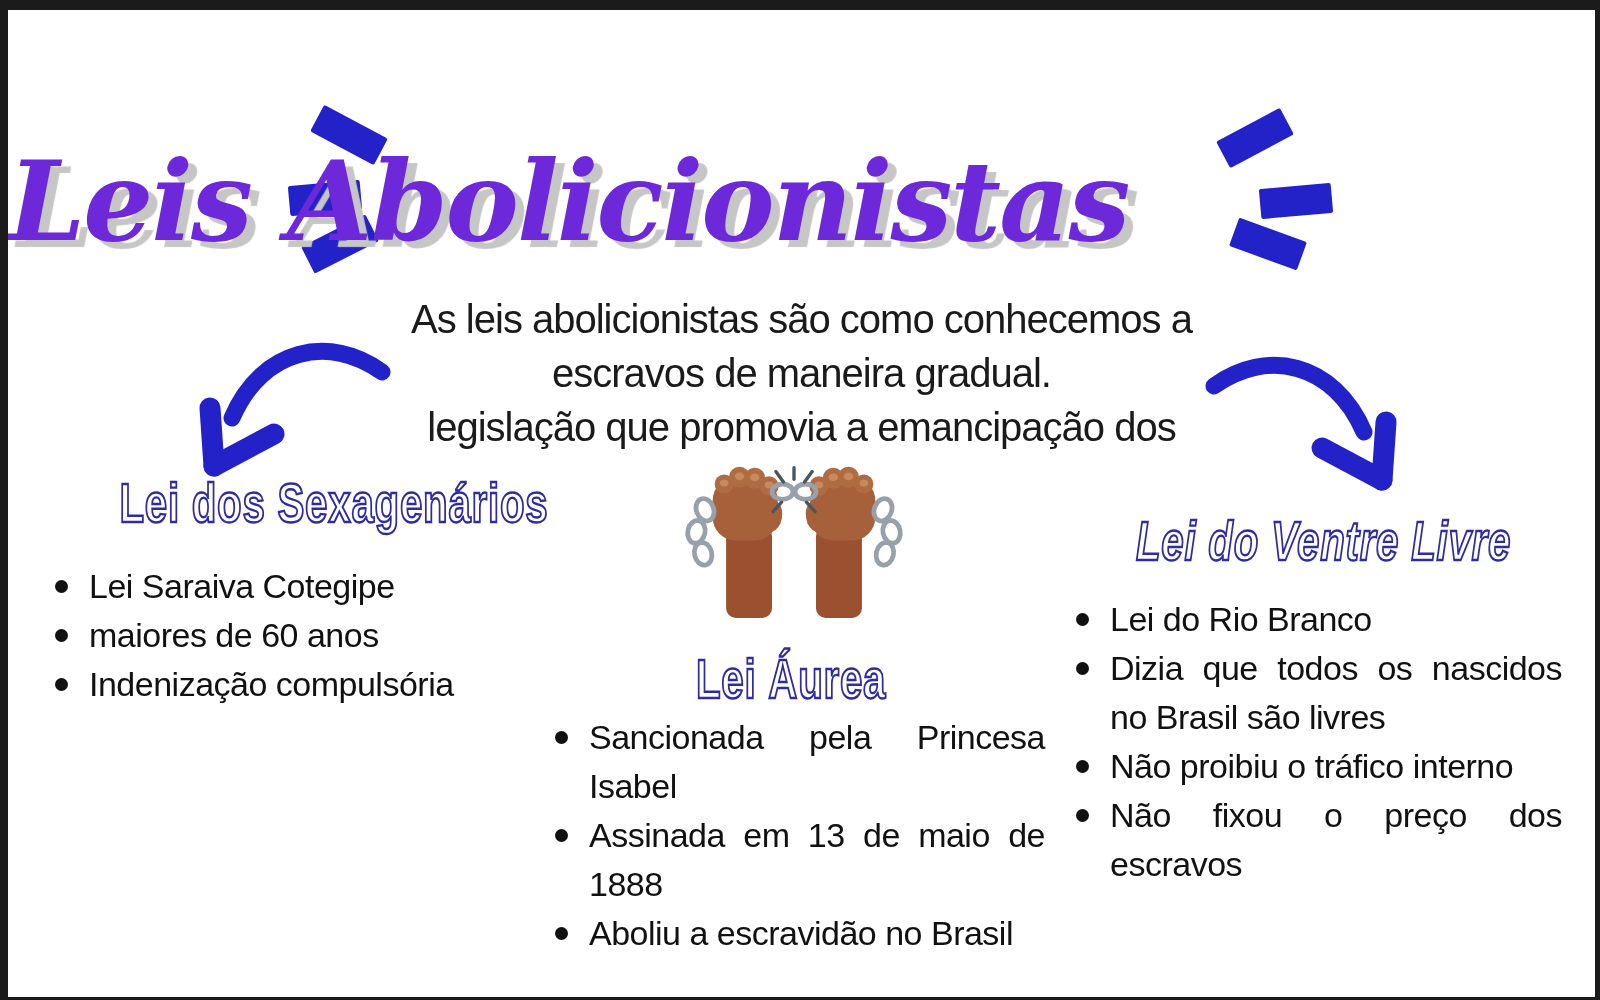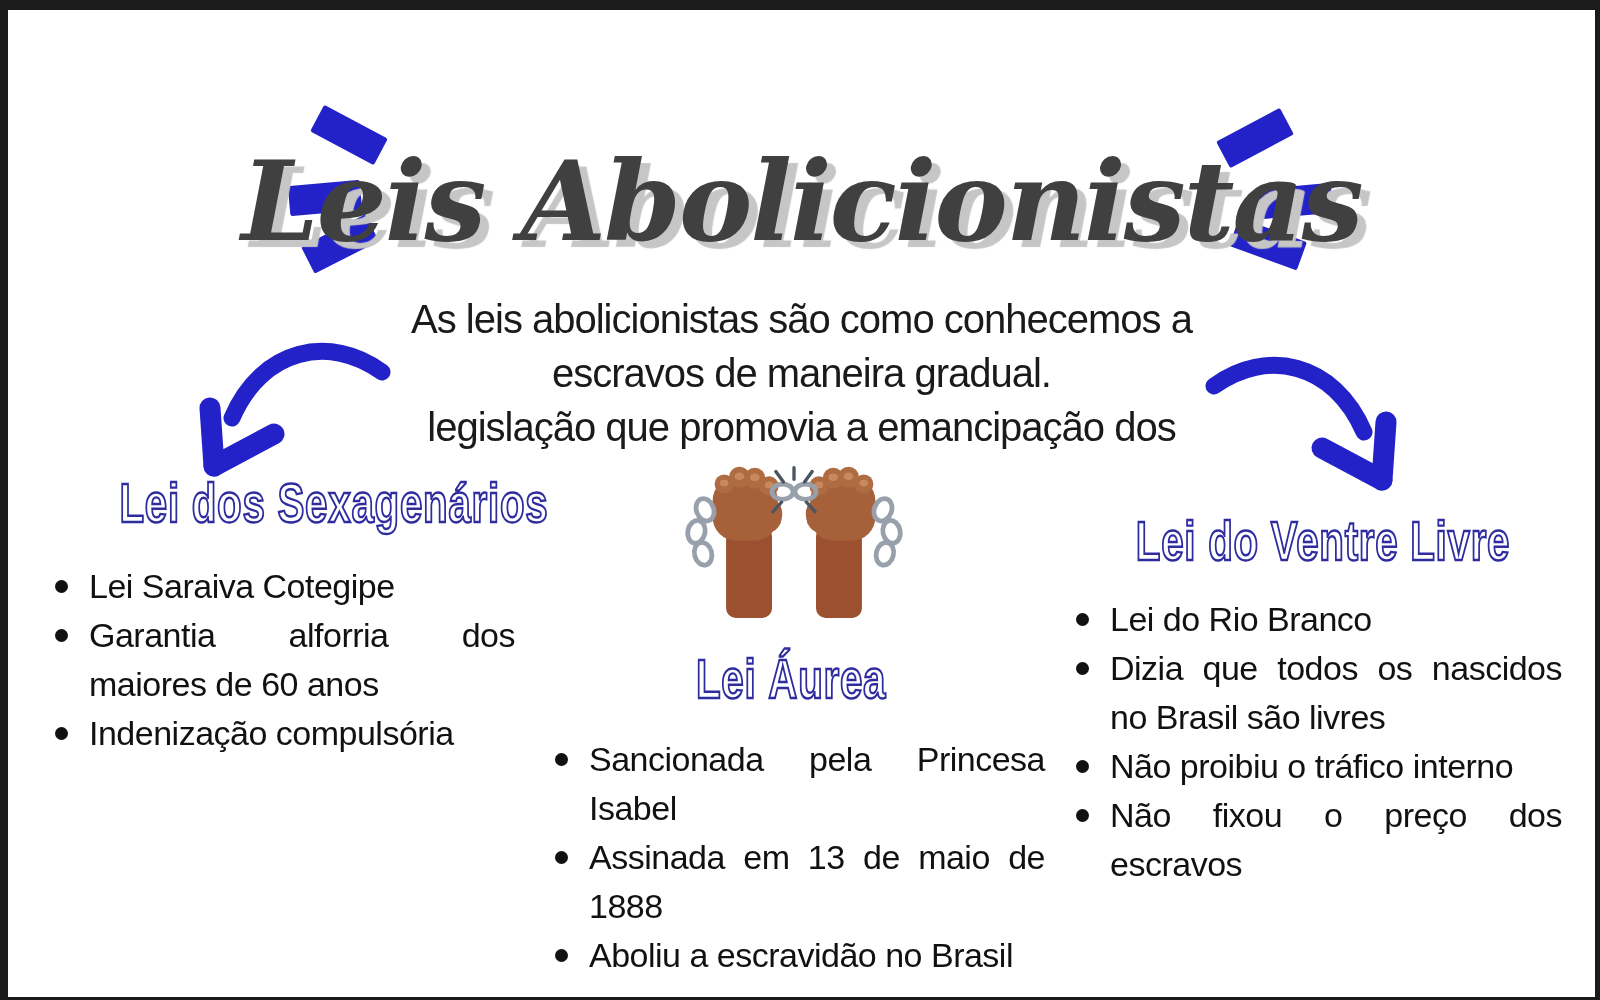--- a/index.html
+++ b/index.html
@@ -3,23 +3,23 @@
 <meta charset="utf-8">
 <style>
   html,body{margin:0;padding:0;background:#555;}
   .canvas{
     position:relative;width:1600px;height:1000px;background:#fff;
     box-sizing:border-box;border:solid #1b1b1b;border-width:10px 5px 3px 8px;
     overflow:hidden;font-family:"Liberation Sans",sans-serif;color:#141414;
   }
   
   .main-title{
-    position:absolute;left:0;top:112px;width:100%;text-align:center;
+    position:absolute;left:0;top:112px;width:100%;
     font-family:"DejaVu Serif",serif;font-style:italic;font-weight:700;
-    font-size:110px;line-height:160px;color:#404040;
+    font-size:110px;line-height:160px;color:#6d28d9;
     text-shadow:9px 7px 1px #c6c6c6;letter-spacing:-2px;
   }
   
   .dash{position:absolute;width:72px;height:30px;background:#2322c9;border-radius:2px;}
   
   .intro{position:absolute;left:0;top:282px;width:100%;text-align:center;
     font-size:40px;line-height:54px;letter-spacing:-1px;color:#1a1a1a;}
   
   .arrow{position:absolute;}
   .arrow path{stroke:#2322c9;fill:none;stroke-linecap:round;}
@@ -107,50 +107,49 @@
   <div class="sec-title" style="left:28px;top:462px;width:474px;text-align:center;">
     <span>Lei dos Sexagenários</span>
   </div>
   <ul class="blist" style="left:45px;top:552px;width:462px;">
     <li>
       <span class="dot"></span>
       <span class="bl-line">Lei Saraiva Cotegipe</span>
     </li>
     <li>
       <span class="dot"></span>
-      <span class="bl-line just">Garantia alforria dos</span>
       <span class="bl-line">maiores de 60 anos</span>
     </li>
     <li>
       <span class="dot"></span>
       <span class="bl-line">Indenização compulsória</span>
     </li>
   </ul>
 
   <div class="sec-title" style="left:528px;top:638px;width:510px;">
     <span>Lei Áurea</span>
   </div>
-  <ul class="blist" style="left:545px;top:703px;width:492px;margin-top:22px;">
+  <ul class="blist" style="left:545px;top:703px;width:492px;">
     <li>
       <span class="dot"></span>
       <span class="bl-line just">Sancionada pela Princesa</span>
       <span class="bl-line">Isabel</span>
     </li>
     <li>
       <span class="dot"></span>
       <span class="bl-line just">Assinada em 13 de maio de</span>
       <span class="bl-line">1888</span>
     </li>
     <li>
       <span class="dot"></span>
       <span class="bl-line">Aboliu a escravidão no Brasil</span>
     </li>
   </ul>
 
-  <div class="sec-title" style="left:1055px;top:500px;width:500px;">
+  <div class="sec-title" style="left:1055px;top:500px;width:500px;font-style:italic;">
     <span>Lei do Ventre Livre</span>
   </div>
   <ul class="blist" style="left:1066px;top:585px;width:488px;">
     <li>
       <span class="dot"></span>
       <span class="bl-line">Lei do Rio Branco</span>
     </li>
     <li>
       <span class="dot"></span>
       <span class="bl-line just">Dizia que todos os nascidos</span>

